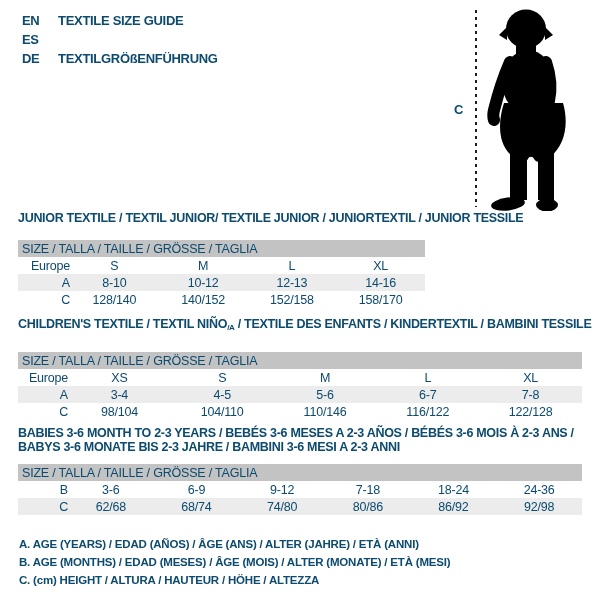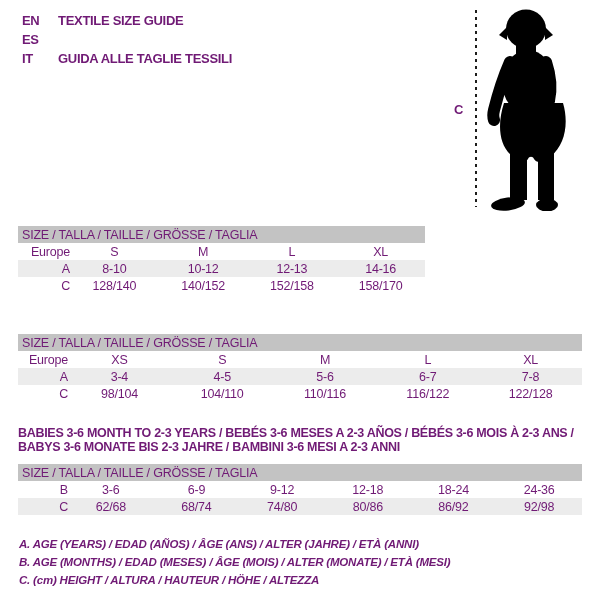--- a/index.html
+++ b/index.html
@@ -1,21 +1,21 @@
 <!DOCTYPE html>
 <html><head>
 <meta charset="utf-8">
 <style>
   html, body { margin: 0; padding: 0; background: #ffffff; }
   .canvas {
     position: relative;
     width: 600px; height: 600px;
     background: #ffffff;
     font-family: "Liberation Sans", sans-serif;
-    color: #701a75;
+    color: #0c4a6e;
     overflow: hidden;
     border-radius: 19px;
   }
 
   
   .lang-block { position: absolute; left: 22px; top: 11px; }
   .lang-row { display: flex; height: 19px; align-items: center;
               font-size: 13px; font-weight: bold; letter-spacing: -0.3px; }
   .lang-code { width: 36px; flex: none; }
   .lang-label { white-space: nowrap; }
@@ -56,38 +56,38 @@
   table.size-grid td {
     height: 17px; padding: 0; font-size: 12.5px;
     text-align: center; letter-spacing: -0.2px; white-space: nowrap;
   }
   table.size-grid td.rowlabel { text-align: right; padding-left: 3px; }
   table.size-grid tr:nth-child(even) { background: #ececec; }
 
   
   .footnotes { position: absolute; left: 19px; top: 535px; }
   .footnote { font-size: 11.5px; font-weight: bold; line-height: 18px;
-              letter-spacing: -0.2px; white-space: nowrap; font-style: italic; }
+              letter-spacing: -0.2px; white-space: nowrap; }
 </style>
 </head>
 <body>
 
 <div class="canvas">
 
   <div class="lang-block">
     <div class="lang-row">
       <span class="lang-code">EN</span>
       <span class="lang-label">TEXTILE SIZE GUIDE</span>
     </div>
     <div class="lang-row">
       <span class="lang-code">ES</span>
     </div>
     <div class="lang-row">
-      <span class="lang-code">IT</span>
-      <span class="lang-label">GUIDA ALLE TAGLIE TESSILI</span>
+      <span class="lang-code">DE</span>
+      <span class="lang-label">TEXTILGRÖßENFÜHRUNG</span>
     </div>
   </div>
 
   <div class="dash-line"></div>
   <div class="measure-c">C</div>
   <svg class="silhouette" width="95" height="203" viewBox="0 0 95 203" xmlns="http://www.w3.org/2000/svg">
     <g fill="#000000" stroke="none">
       <ellipse cx="40" cy="21" rx="20" ry="19.5"></ellipse>
       <path d="M21,19 L13,27 L21,32 Z"></path>
       <path d="M59,19 L67,27 L59,32 Z"></path>
@@ -97,20 +97,21 @@
       <path d="M60,54 C64,66 66,80 63,93" fill="none" stroke="#000000" stroke-width="12" stroke-linecap="round"></path>
       <path d="M18,95 C11,117 13,137 26,148 C32,154 39,156 42,151 C43,148 47,148 48,151 C51,156 59,154 65,148 C79,137 83,115 77,95 Z"></path>
       <rect x="24" y="140" width="17" height="52"></rect>
       <rect x="52" y="140" width="16" height="52"></rect>
       <ellipse cx="22" cy="196" rx="17" ry="6.5" transform="rotate(-7 22 196)"></ellipse>
       <ellipse cx="61" cy="197" rx="11" ry="6.5"></ellipse>
     </g>
   </svg>
 
   <div class="size-table-block" id="table1">
+    <div class="table-title">JUNIOR TEXTILE / TEXTIL JUNIOR/ TEXTILE JUNIOR / JUNIORTEXTIL / JUNIOR TESSILE</div>
     <div class="size-bar">SIZE / TALLA / TAILLE / GRÖSSE / TAGLIA</div>
     <table class="size-grid">
       <colgroup>
           <col style="width:52px">
           <col>
           <col>
           <col>
           <col>
         </colgroup>
       <tbody>
@@ -133,20 +134,23 @@
           <td>128/140</td>
           <td>140/152</td>
           <td>152/158</td>
           <td>158/170</td>
         </tr>
       </tbody>
     </table>
   </div>
 
   <div class="size-table-block" id="table2">
+    <div class="table-title">
+      <span>CHILDREN'S TEXTILE / TEXTIL NIÑO</span><span class="title-sub">/A</span><span> / TEXTILE DES ENFANTS / KINDERTEXTIL / BAMBINI TESSILE</span>
+    </div>
     <div class="size-bar">SIZE / TALLA / TAILLE / GRÖSSE / TAGLIA</div>
     <table class="size-grid">
       <colgroup>
           <col style="width:50px">
           <col>
           <col>
           <col>
           <col>
           <col>
         </colgroup>
@@ -164,21 +168,21 @@
           <td>3-4</td>
           <td>4-5</td>
           <td>5-6</td>
           <td>6-7</td>
           <td>7-8</td>
         </tr>
         <tr>
           <td class="rowlabel">C</td>
           <td>98/104</td>
           <td>104/110</td>
-          <td>110/116</td>
+          <td>110/146</td>
           <td>116/122</td>
           <td>122/128</td>
         </tr>
       </tbody>
     </table>
   </div>
 
   <div class="size-table-block" id="table3">
     <div class="table-title">BABIES 3-6 MONTH TO 2-3 YEARS / BEBÉS 3-6 MESES A 2-3 AÑOS / BÉBÉS 3-6 MOIS À 2-3 ANS /</div>
     <div class="table-title">BABYS 3-6 MONATE BIS 2-3 JAHRE / BAMBINI 3-6 MESI A 2-3 ANNI</div>
@@ -192,21 +196,21 @@
           <col>
           <col>
           <col>
         </colgroup>
       <tbody>
         <tr>
           <td class="rowlabel">B</td>
           <td>3-6</td>
           <td>6-9</td>
           <td>9-12</td>
-          <td>12-18</td>
+          <td>7-18</td>
           <td>18-24</td>
           <td>24-36</td>
         </tr>
         <tr>
           <td class="rowlabel">C</td>
           <td>62/68</td>
           <td>68/74</td>
           <td>74/80</td>
           <td>80/86</td>
           <td>86/92</td>

